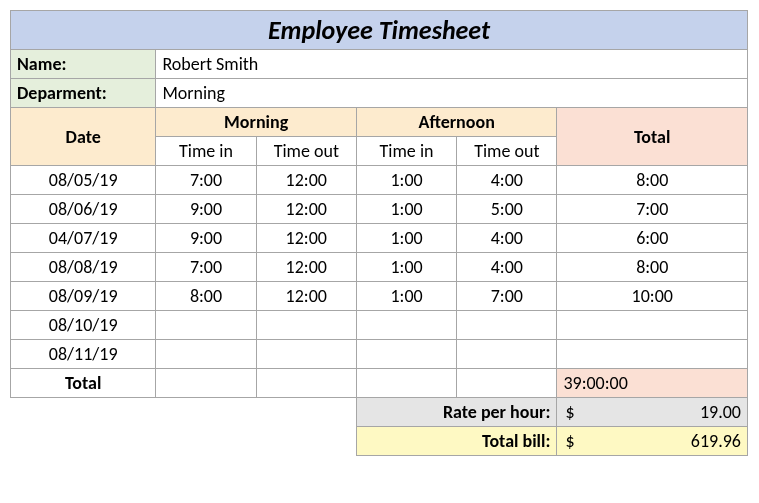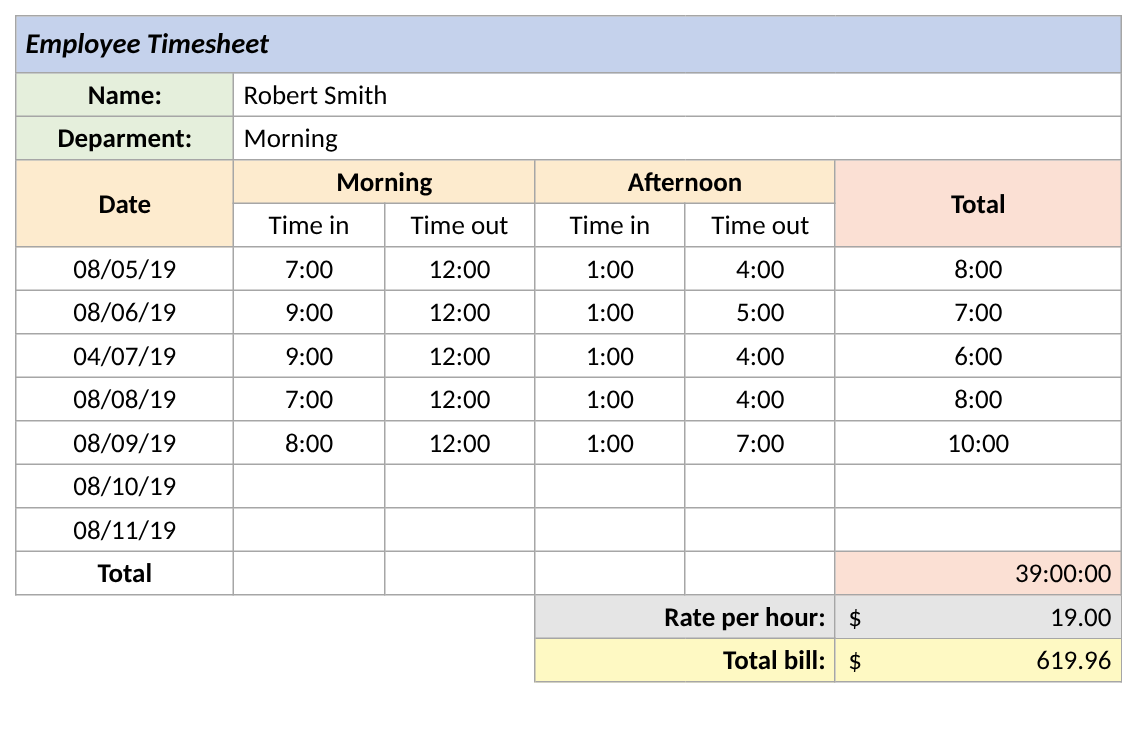--- a/index.html
+++ b/index.html
@@ -16,29 +16,30 @@
   .sheet td, .sheet th {
     border: 1px solid #a6a6a6;
     padding: 3px 6px;
     font-size: 18px;
     height: 24px;
     box-sizing: border-box;
     vertical-align: middle;
   }
   .title-row td {
     background: #c5d2ec;
-    font-size: 19px;
+    font-size: 26px;
     font-weight: bold;
     font-style: italic;
+    text-align: center;
     height: 38px;
   }
   .label-cell {
     background: #e5efdc;
     font-weight: bold;
-    text-align: center;
+    text-align: left;
   }
   .value-cell {
     text-align: left;
   }
   .hgroup {
     background: #fdebce;
     font-weight: bold;
     text-align: center;
   }
   .htotal {
@@ -55,21 +56,21 @@
   }
   .num-col {
     text-align: center;
   }
   .footer-total-label {
     font-weight: bold;
     text-align: center;
   }
   .footer-total-val {
     background: #fbe0d4;
-    text-align: right;
+    text-align: left;
   }
   .rate-label {
     font-weight: bold;
     text-align: right;
     padding-right: 6px;
   }
   .rate-row .rate-label,
   .rate-row .rate-val {
     background: #e5e5e5;
   }

